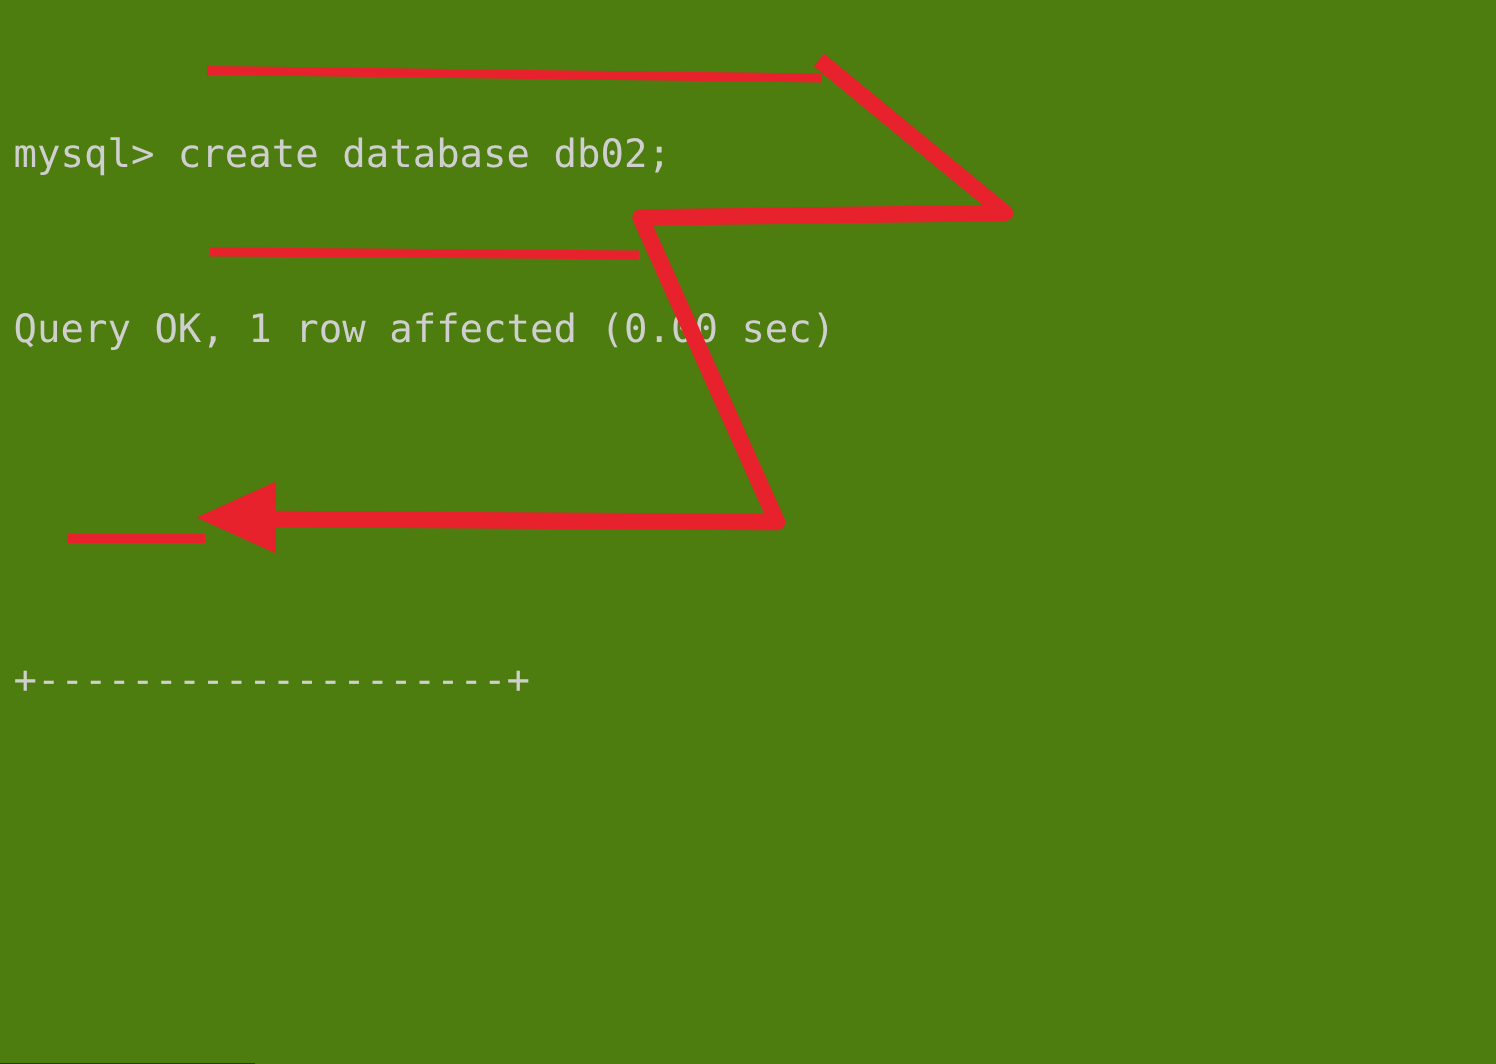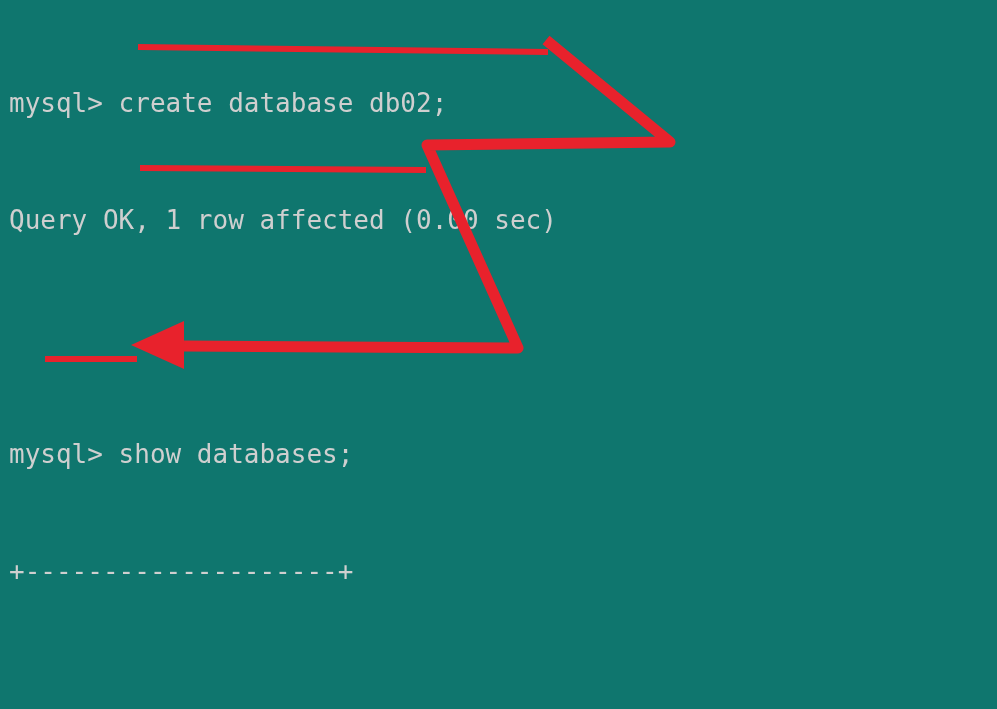--- a/index.html
+++ b/index.html
@@ -4,21 +4,21 @@
 <style>
   html, body {
     margin: 0;
     padding: 0;
     background: #0d0d0d;
   }
   #screen {
     position: relative;
     width: 997px;
     height: 709px;
-    background: #0f766e;
+    background: #4d7c0f;
     overflow: hidden;
   }
   #terminal {
     position: absolute;
     left: 0;
     top: 0;
     width: 997px;
     height: 709px;
     font-family: "DejaVu Sans Mono", monospace;
     font-size: 26px;
@@ -46,21 +46,20 @@
 </style>
 </head>
 <body>
 
 <div id="screen">
 
   <div id="terminal">
     <span class="tline">mysql&gt; create database db02;</span>
     <span class="tline">Query OK, 1 row affected (0.00 sec)</span>
     <span class="tline blank"></span>
-    <span class="tline">mysql&gt; show databases;</span>
     <span class="tline">+--------------------+</span>
     
     
     
     
     
     
     
     
     

